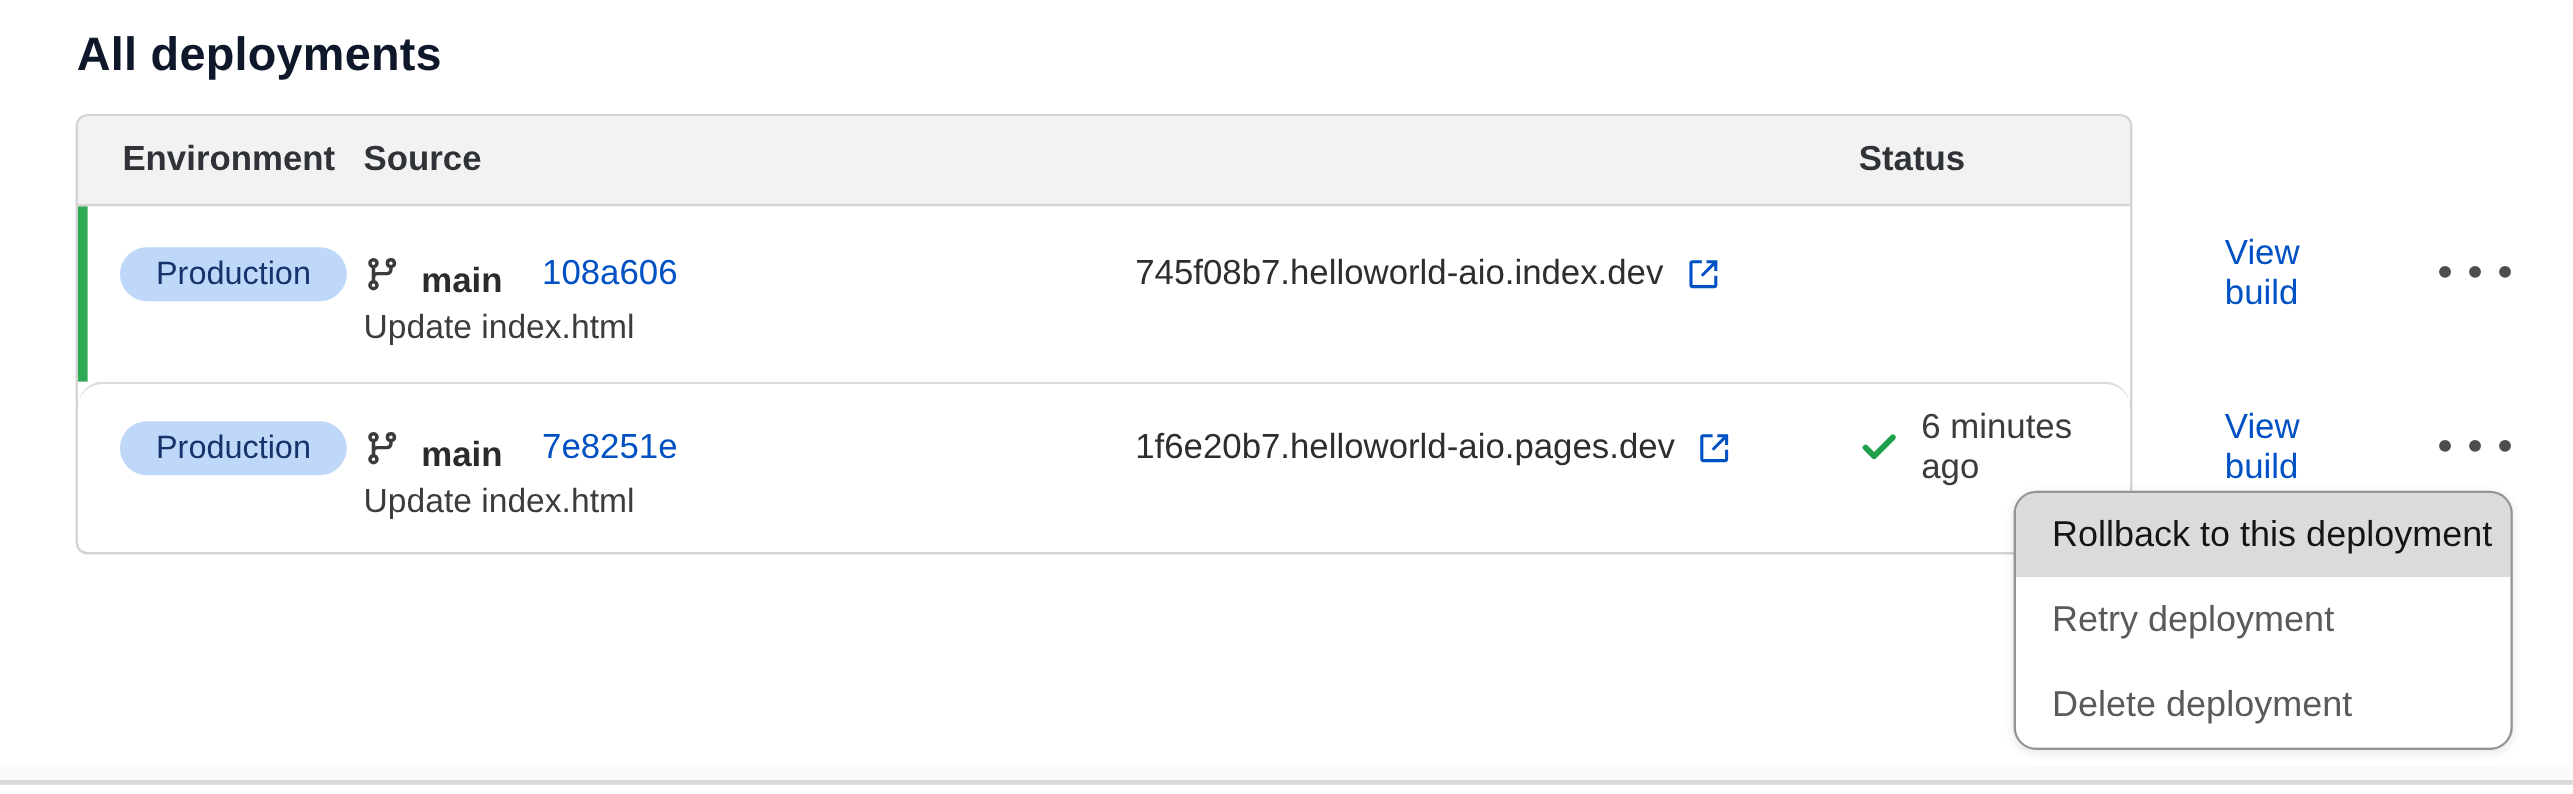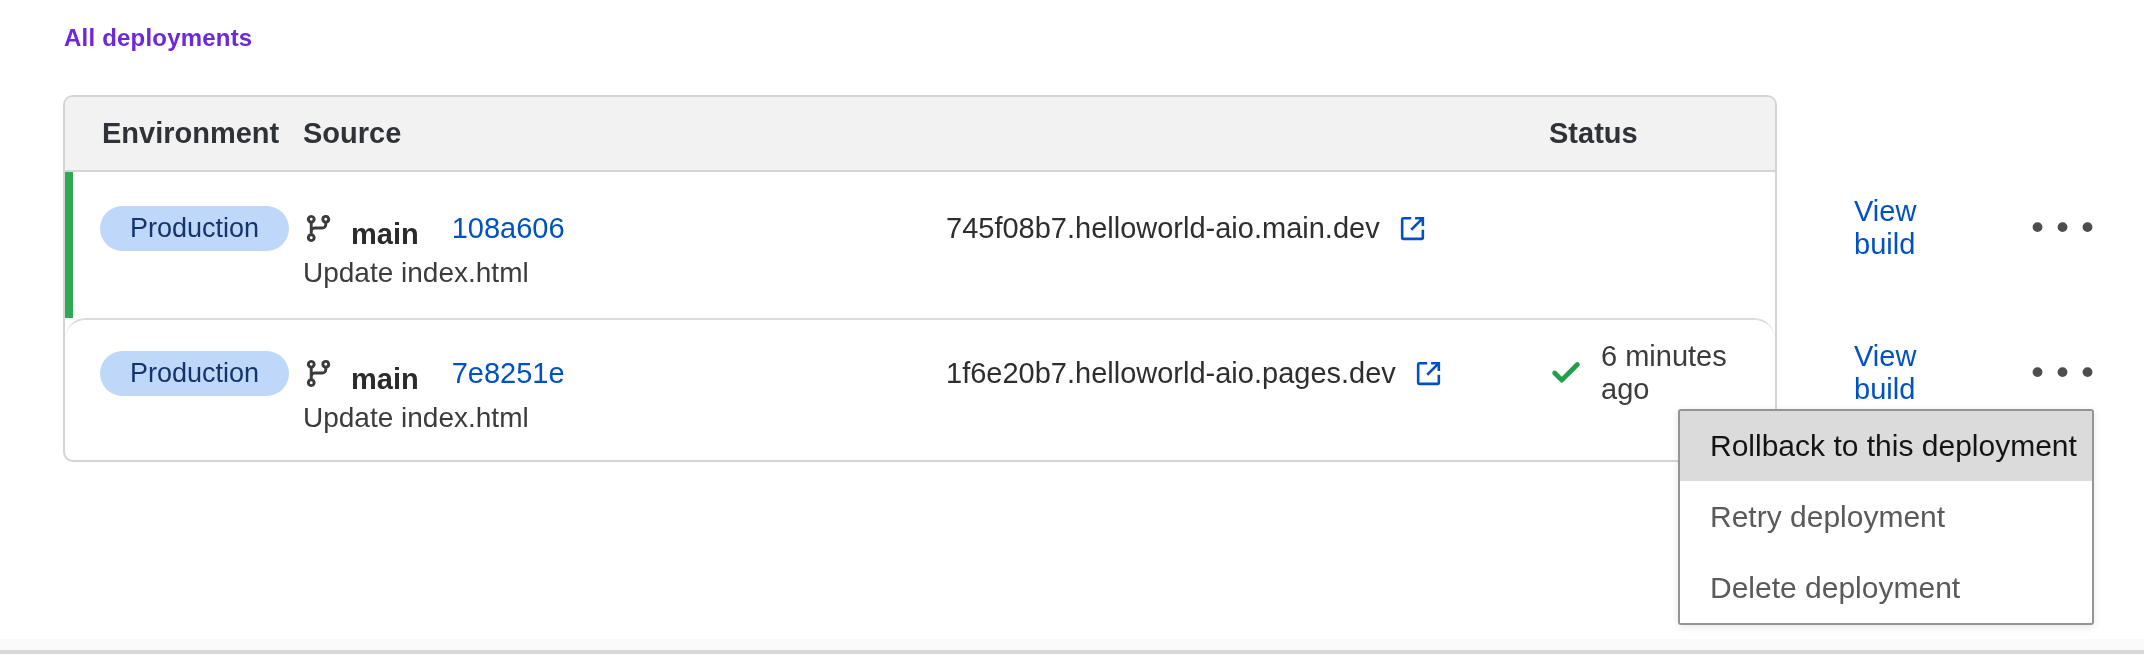--- a/index.html
+++ b/index.html
@@ -7,21 +7,21 @@
   body {
     position:relative;
     background:#ffffff;
     font-family:"Liberation Sans","DejaVu Sans",sans-serif;
     color:#333;
     overflow:hidden;
   }
 
   .page-title {
     position:absolute; left:64px; top:24px;
-    font-size:24px; font-weight:600; color:#6d28d9;
+    font-size:39px; font-weight:600; color:#0f172a;
     letter-spacing:.2px;
     text-align:center;
   }
 
   .deploy-table {
     position:absolute; left:63px; top:95px;
     width:1714px;
     border:2px solid #d4d4d4; border-radius:10px;
     background:#fff;
   }
@@ -107,21 +107,21 @@
     font-size:34px; color:#4d4d4d; letter-spacing:5px;
     line-height:1; padding:6px 10px;
     font-family:"DejaVu Sans",sans-serif;
   }
 
   .context-menu {
     position:absolute; left:1678px; top:409px;
     width:416px;
     background:#ffffff;
     border:2px solid #949494;
-    border-radius:3px;
+    border-radius:19px;
     overflow:hidden;
     z-index:20;
     box-shadow:0 2px 8px rgba(0,0,0,.10);
   }
   .menu-item {
     display:flex; align-items:center;
     height:71px; padding-left:30px;
     font-size:30px; color:#5a5a5a;
     cursor:pointer; background:#fff;
   }
@@ -163,21 +163,21 @@
             <path d="M9.5 3.25a2.25 2.25 0 1 1 3 2.122V6A2.5 2.5 0 0 1 10 8.5H6a1 1 0 0 0-1 1v1.128a2.251 2.251 0 1 1-1.5 0V5.372a2.25 2.25 0 1 1 1.5 0v1.836A2.493 2.493 0 0 1 6 7h4a1 1 0 0 0 1-1v-.628a2.25 2.25 0 0 1-1.5-2.122ZM4.25 12a.75.75 0 1 0 0 1.5.75.75 0 0 0 0-1.5ZM3.5 3.25a.75.75 0 1 0 1.5 0 .75.75 0 0 0-1.5 0Zm8.25-.75a.75.75 0 1 0 0 1.5.75.75 0 0 0 0-1.5Z"></path>
           </svg>
       </span>
       <span class="branch-name">main</span>
       <a class="commit-link">108a606</a>
     </div>
 
     <div class="commit-message">Update index.html</div>
 
     <div class="cell line1 cell-deploy">
-      <span class="deploy-url">745f08b7.helloworld-aio.main.dev</span>
+      <span class="deploy-url">745f08b7.helloworld-aio.index.dev</span>
       <button class="external-link-btn">
         <svg viewBox="0 0 24 24" fill="#0051c3">
             <path d="M19 13v6H5V5h6V3H5a2 2 0 0 0-2 2v14a2 2 0 0 0 2 2h14a2 2 0 0 0 2-2v-6h-2z"></path>
             <path d="M14 3v2h3.59l-7.3 7.29 1.42 1.42L19 6.41V10h2V3h-7z"></path>
           </svg>
       </button>
     </div>
 
 
     <div class="cell line1 cell-viewbuild">

